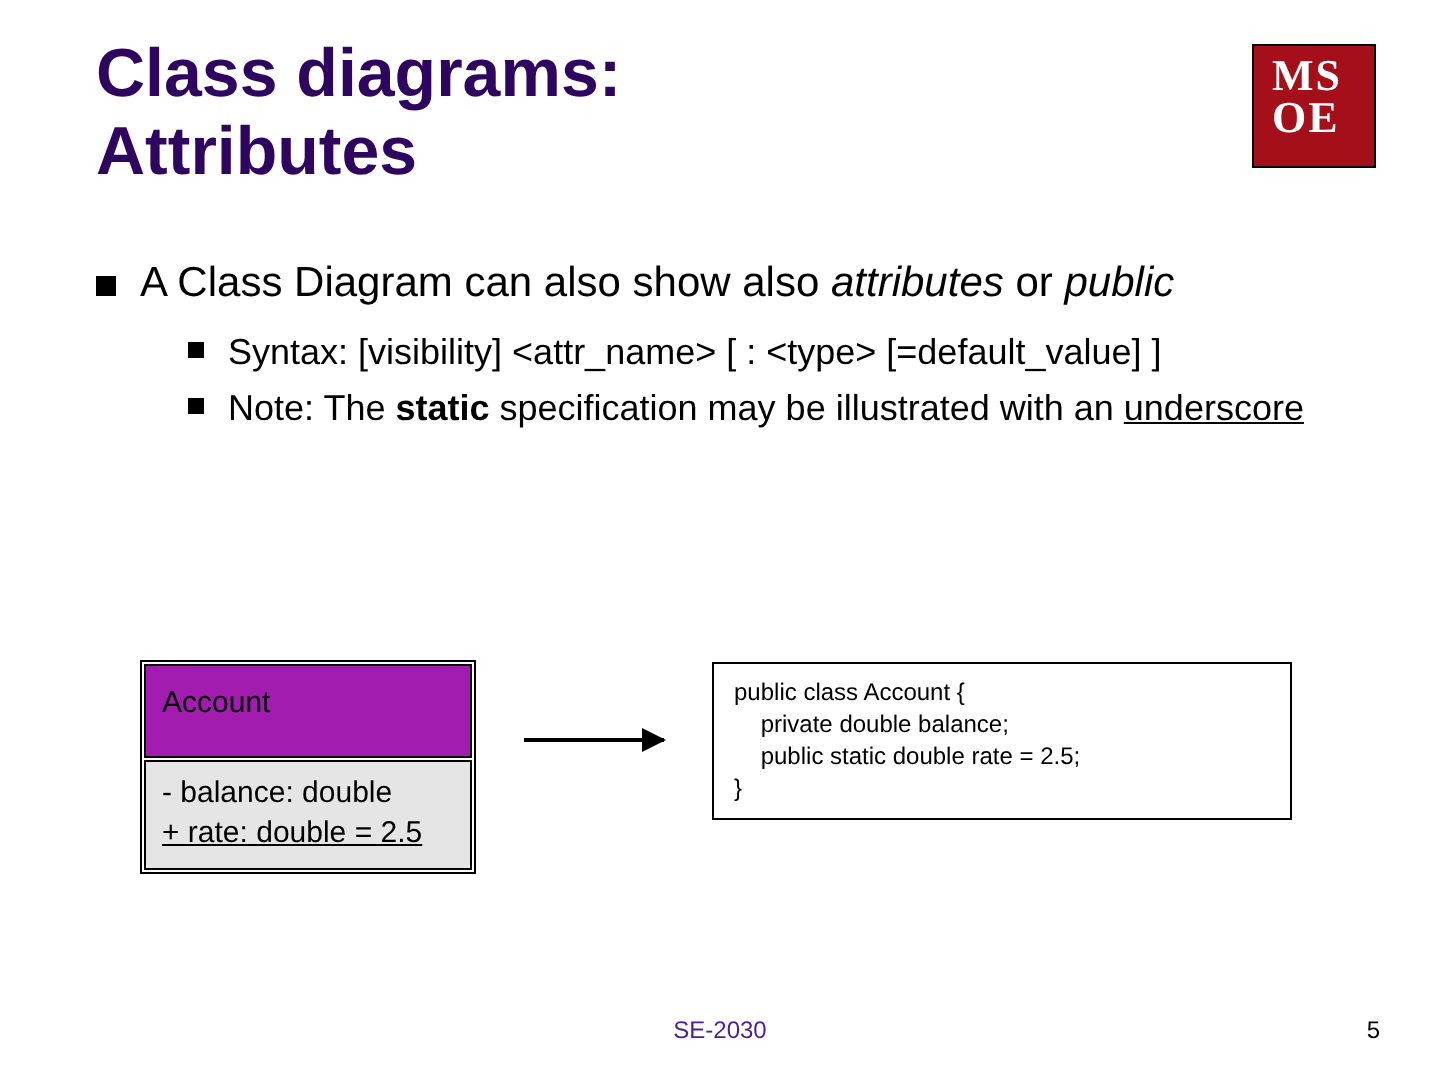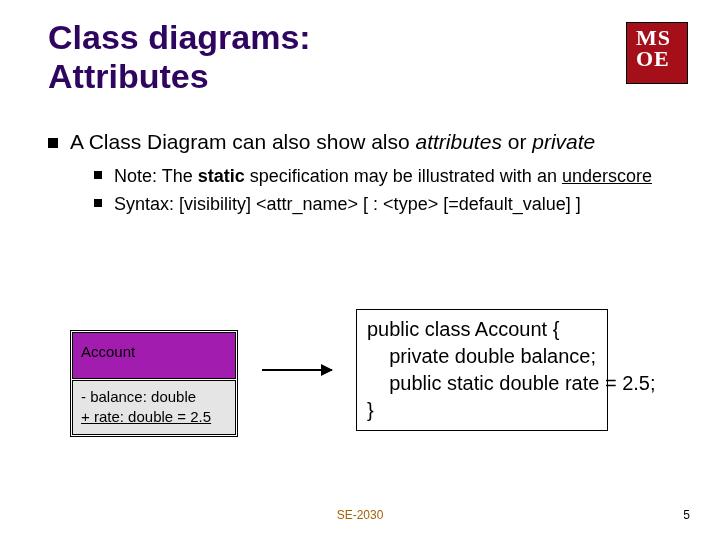--- a/index.html
+++ b/index.html
@@ -82,30 +82,30 @@
   .arrow::after {
     content: "";
     position: absolute; right: -1px; top: -5px;
     border-left: 12px solid #000;
     border-top: 6px solid transparent;
     border-bottom: 6px solid transparent;
   }
   .code-box {
     border: 1.5px solid #000;
     padding: 6px 10px;
-    font-size: 20px;
+    font-size: 12px;
     line-height: 1.35;
     margin-top: -26px;
     white-space: pre;
     font-family: Arial, Helvetica, sans-serif;
-    width: 252px;
+    width: 290px;
   }
   .footer-id {
     position: absolute; bottom: 18px; left: 50%; transform: translateX(-50%);
-    font-size: 12px; color: #a16207;
+    font-size: 12px; color: #4c1d95;
   }
   .footer-num {
     position: absolute; bottom: 18px; right: 30px;
     font-size: 12px; color: #000;
   }
 </style>
 </head>
 <body>
 
 <div class="slide">
@@ -118,34 +118,34 @@
       <div class="logo-inner">
         <span>MS</span><br>
         <span>OE</span>
       </div>
     </div>
   </div>
 
   <div class="bullet-l1">
     <div class="sq"></div>
     <div>
-      <span>A Class Diagram can also show also </span><span class="italic">attributes</span><span> or </span><span class="italic">private</span>
+      <span>A Class Diagram can also show also </span><span class="italic">attributes</span><span> or </span><span class="italic">public</span>
     </div>
   </div>
 
   <div class="sub-list">
     <div class="bullet-l2">
       <div class="sq-sm"></div>
+      <div>Syntax: [visibility] &lt;attr_name&gt; [ : &lt;type&gt; [=default_value] ]</div>
+    </div>
+    <div class="bullet-l2">
+      <div class="sq-sm"></div>
       <div>
         <span>Note: The </span><span class="bold">static</span><span> specification may be illustrated with an </span><span class="under">underscore</span>
       </div>
-    </div>
-    <div class="bullet-l2">
-      <div class="sq-sm"></div>
-      <div>Syntax: [visibility] &lt;attr_name&gt; [ : &lt;type&gt; [=default_value] ]</div>
     </div>
   </div>
 </div>
 
 <div class="diagram-area">
   <div class="uml-box">
     <div class="uml-name">Account</div>
     <div class="uml-attrs">
       <div>- balance: double</div>
       <div class="under">+ rate: double = 2.5</div>

